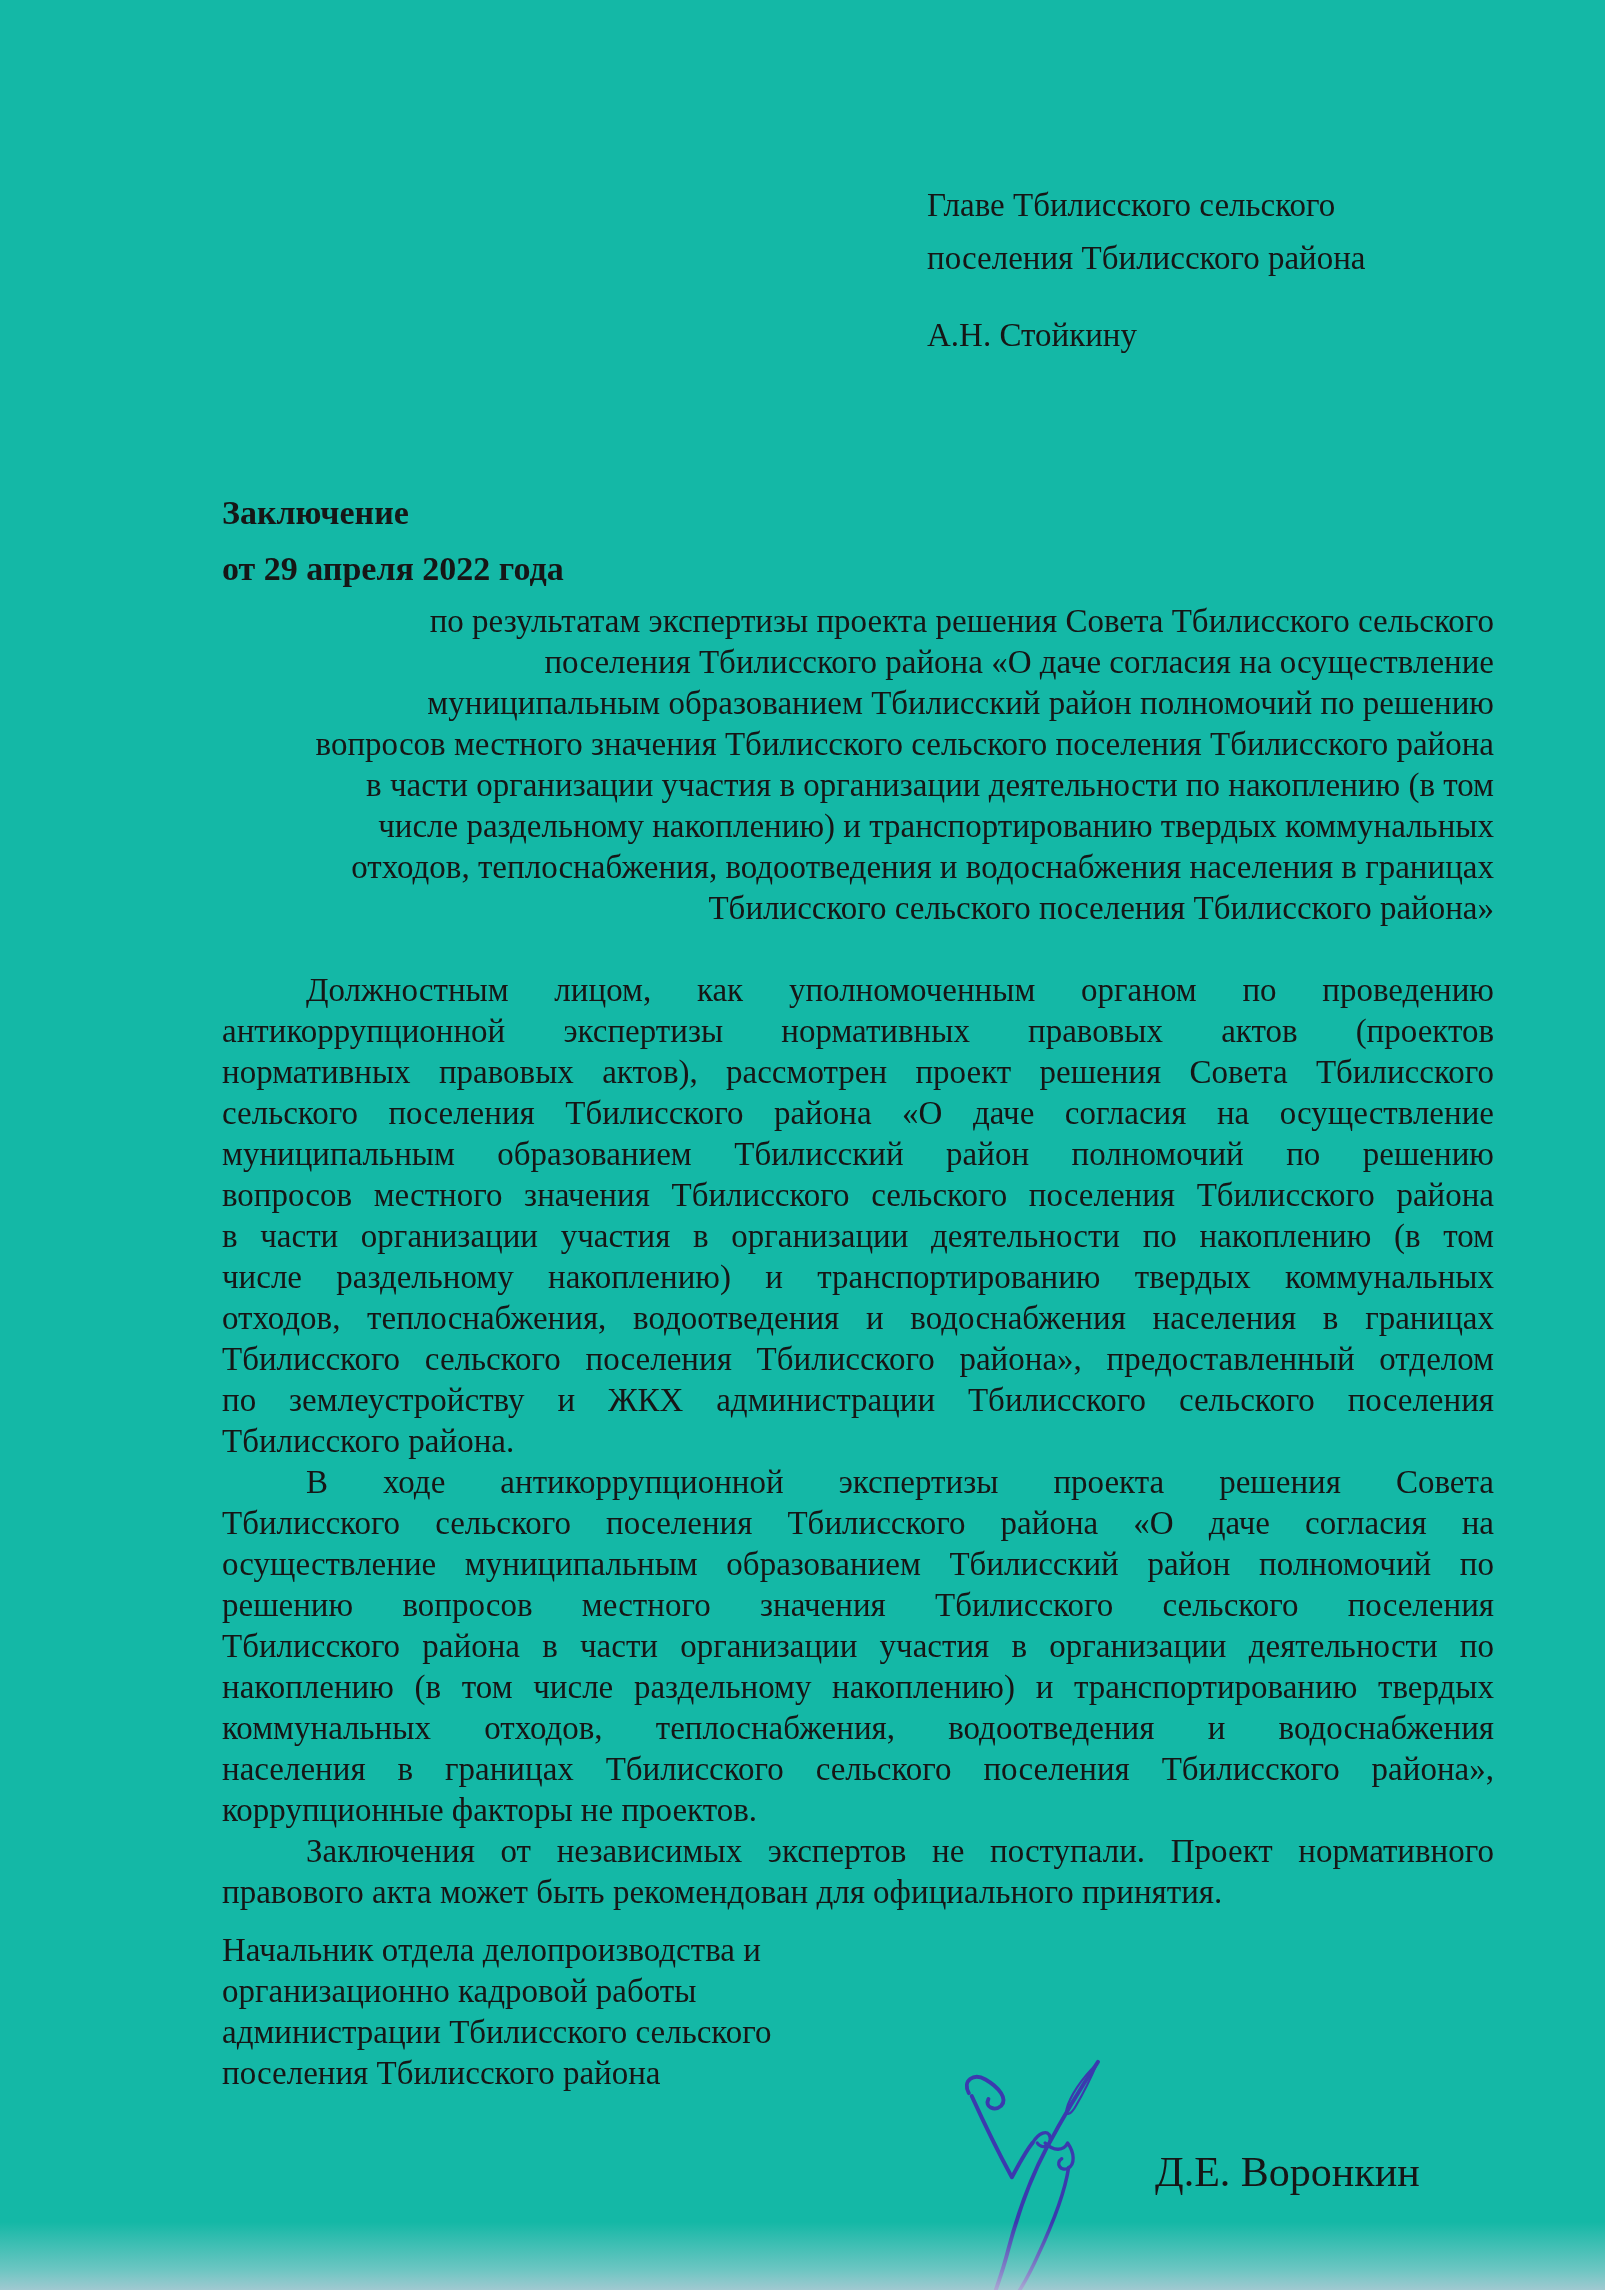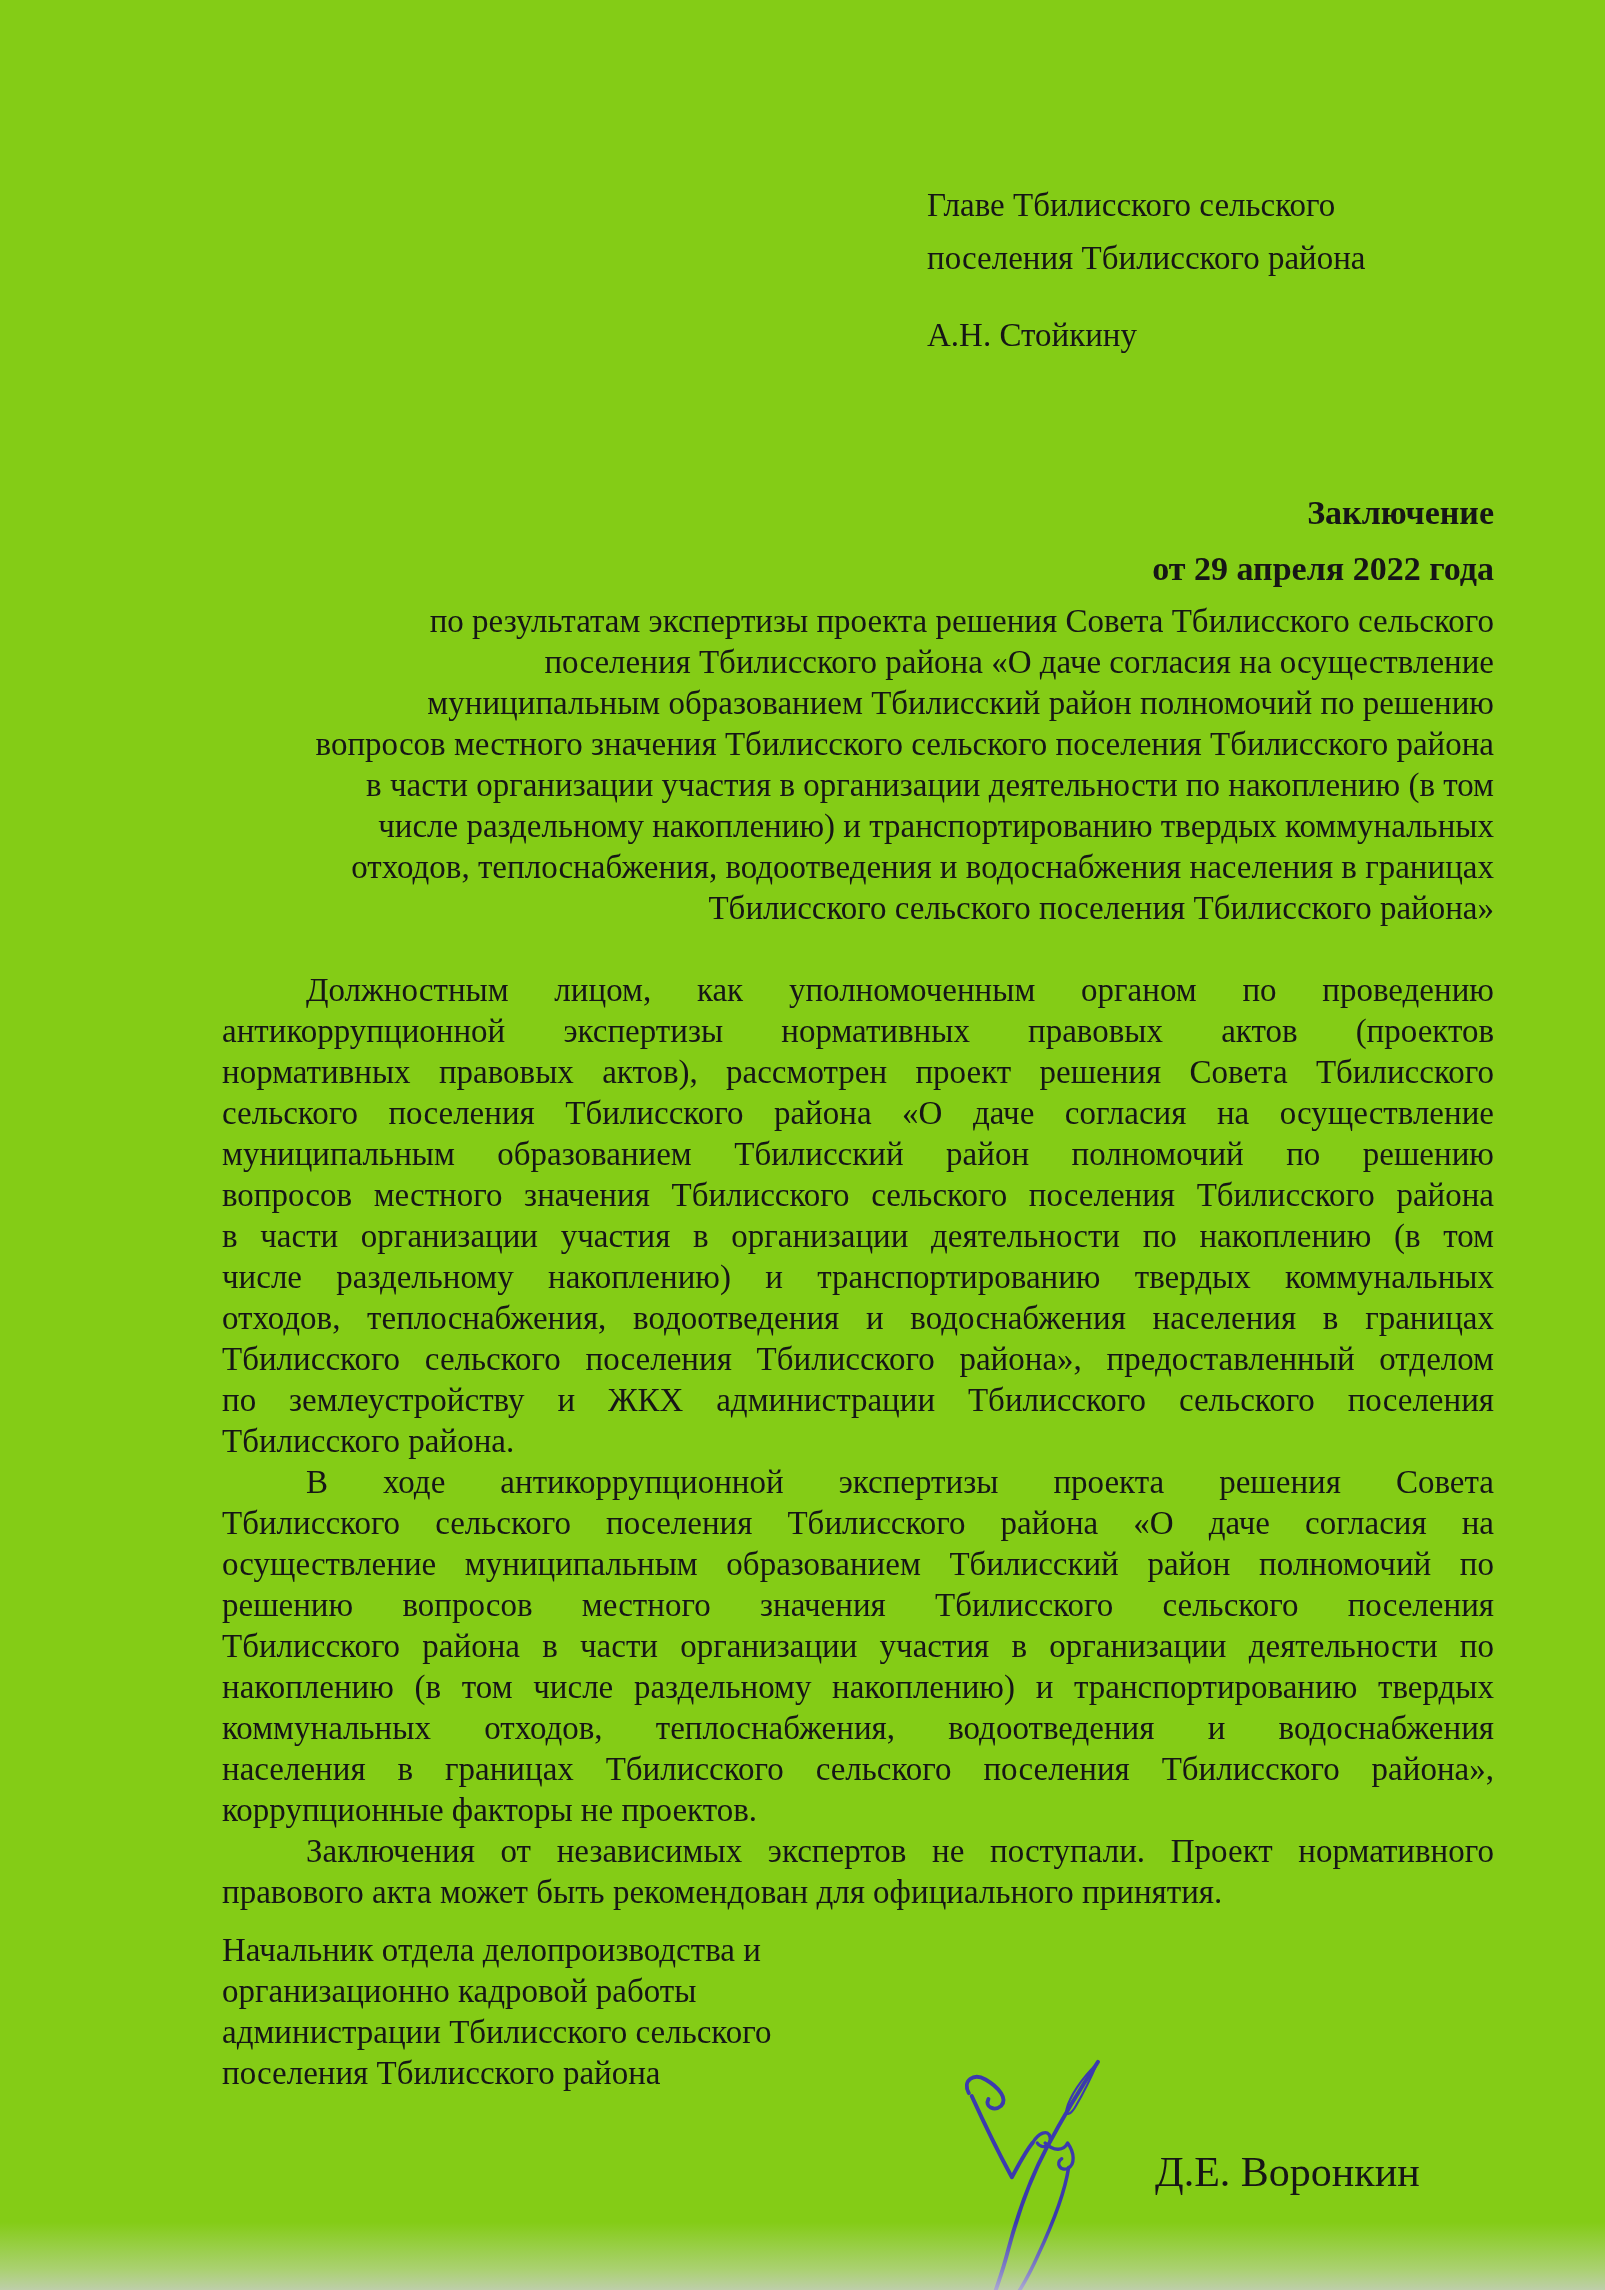--- a/index.html
+++ b/index.html
@@ -5,21 +5,21 @@
   html, body { margin: 0; padding: 0; }
   body {
     width: 1605px; height: 2291px;
     background: #eceaf0;
     font-family: "Liberation Serif", "DejaVu Serif", serif;
     color: #161616;
   }
   .page {
     position: relative;
     width: 1605px; height: 2291px;
-    background: #84cc16;
+    background: #14b8a6;
     overflow: hidden;
   }
   
   .scan-edge {
     position: absolute; left: 0; right: 0; bottom: 0; height: 69px;
     background: linear-gradient(to bottom,
       rgba(221,218,231,0) 0%,
       rgba(219,215,229,0.45) 70%,
       rgba(211,207,224,0.75) 100%);
     pointer-events: none;
@@ -27,21 +27,21 @@
   .recipient {
     position: absolute; left: 927px; top: 179px;
     font-size: 33px; line-height: 53px; white-space: nowrap;
   }
   .addressee {
     position: absolute; left: 927px; top: 315px;
     font-size: 33px; line-height: 41px; white-space: nowrap;
   }
   .doc-title {
     position: absolute; left: 222px; top: 485px; width: 1272px;
-    text-align: right; font-weight: bold;
+    text-align: left; font-weight: bold;
     font-size: 34px; line-height: 56px;
   }
   .subject {
     position: absolute; left: 222px; top: 601px; width: 1272px;
     font-size: 33px; line-height: 41px;
   }
   .subject .line { text-align: right; }
   .bodytext {
     position: absolute; left: 222px; top: 970px; width: 1272px;
     font-size: 33px; line-height: 41px;

